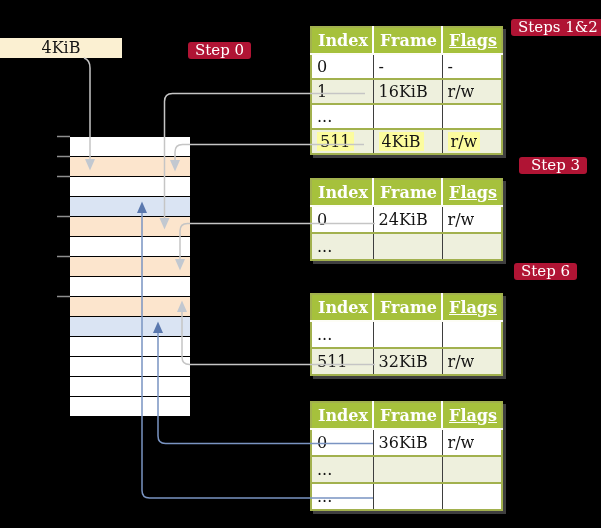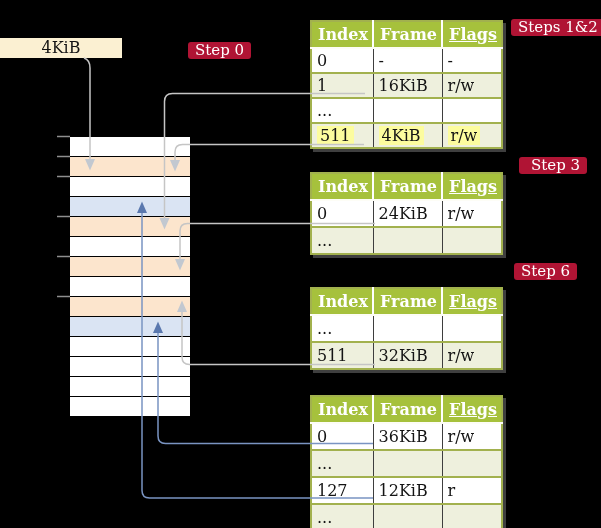--- a/index.html
+++ b/index.html
@@ -21,21 +21,21 @@
   
   .stack{position:absolute;left:70px;top:136px;width:120px;z-index:1;border-top:1px solid #000;}
   .frame{height:19px;border-bottom:1px solid #000;}
   .frame.free{background:#ffffff;}
   .frame.table{background:#fce5cd;}
   .frame.page{background:#dae4f3;}
 
   
   .pt{position:absolute;left:310px;border-collapse:collapse;table-layout:fixed;background:#fff;
       font-size:16px;color:#141414;border:2px solid #a2b14e;z-index:2;
-      box-shadow:3px 3px 0 rgba(125,125,125,.5);}
+      box-shadow:3px 3px 0 rgba(125,125,125,.5);margin-top:6px;}
   .pt th{background:#a6c13c;color:#fff;font-weight:bold;text-align:left;
          padding:1px 4px 1px 6px;height:23px;border-right:2px solid #fff;
          border-bottom:2px solid #fdfdf6;font-size:16px;}
   .pt th:last-child{border-right:0;text-decoration:underline;}
   .pt td{padding:0 4px 0 5px;border-right:1.5px solid #3e3e3e;border-top:2px solid #a2b14e;
          overflow:hidden;white-space:nowrap;}
   .pt td:last-child{border-right:0;}
   .pt tbody tr:nth-child(even) td{background:#eef0dd;}
   .t1{top:20px;}  .t1 td{height:23px;}
   .t2{top:172px;} .t2 td{height:25px;}
@@ -184,25 +184,20 @@
         <td>0</td>
         <td>36KiB</td>
         <td>r/w</td>
       </tr>
       <tr>
         <td>...</td>
         <td></td>
         <td></td>
       </tr>
       <tr>
-        <td>127</td>
-        <td>12KiB</td>
-        <td>r</td>
-      </tr>
-      <tr>
         <td>...</td>
         <td></td>
         <td></td>
       </tr>
     </tbody>
   </table>
 
   <svg class="overlay" width="601" height="528">
 
     <g stroke="#8f8f8f" stroke-width="1.5">

